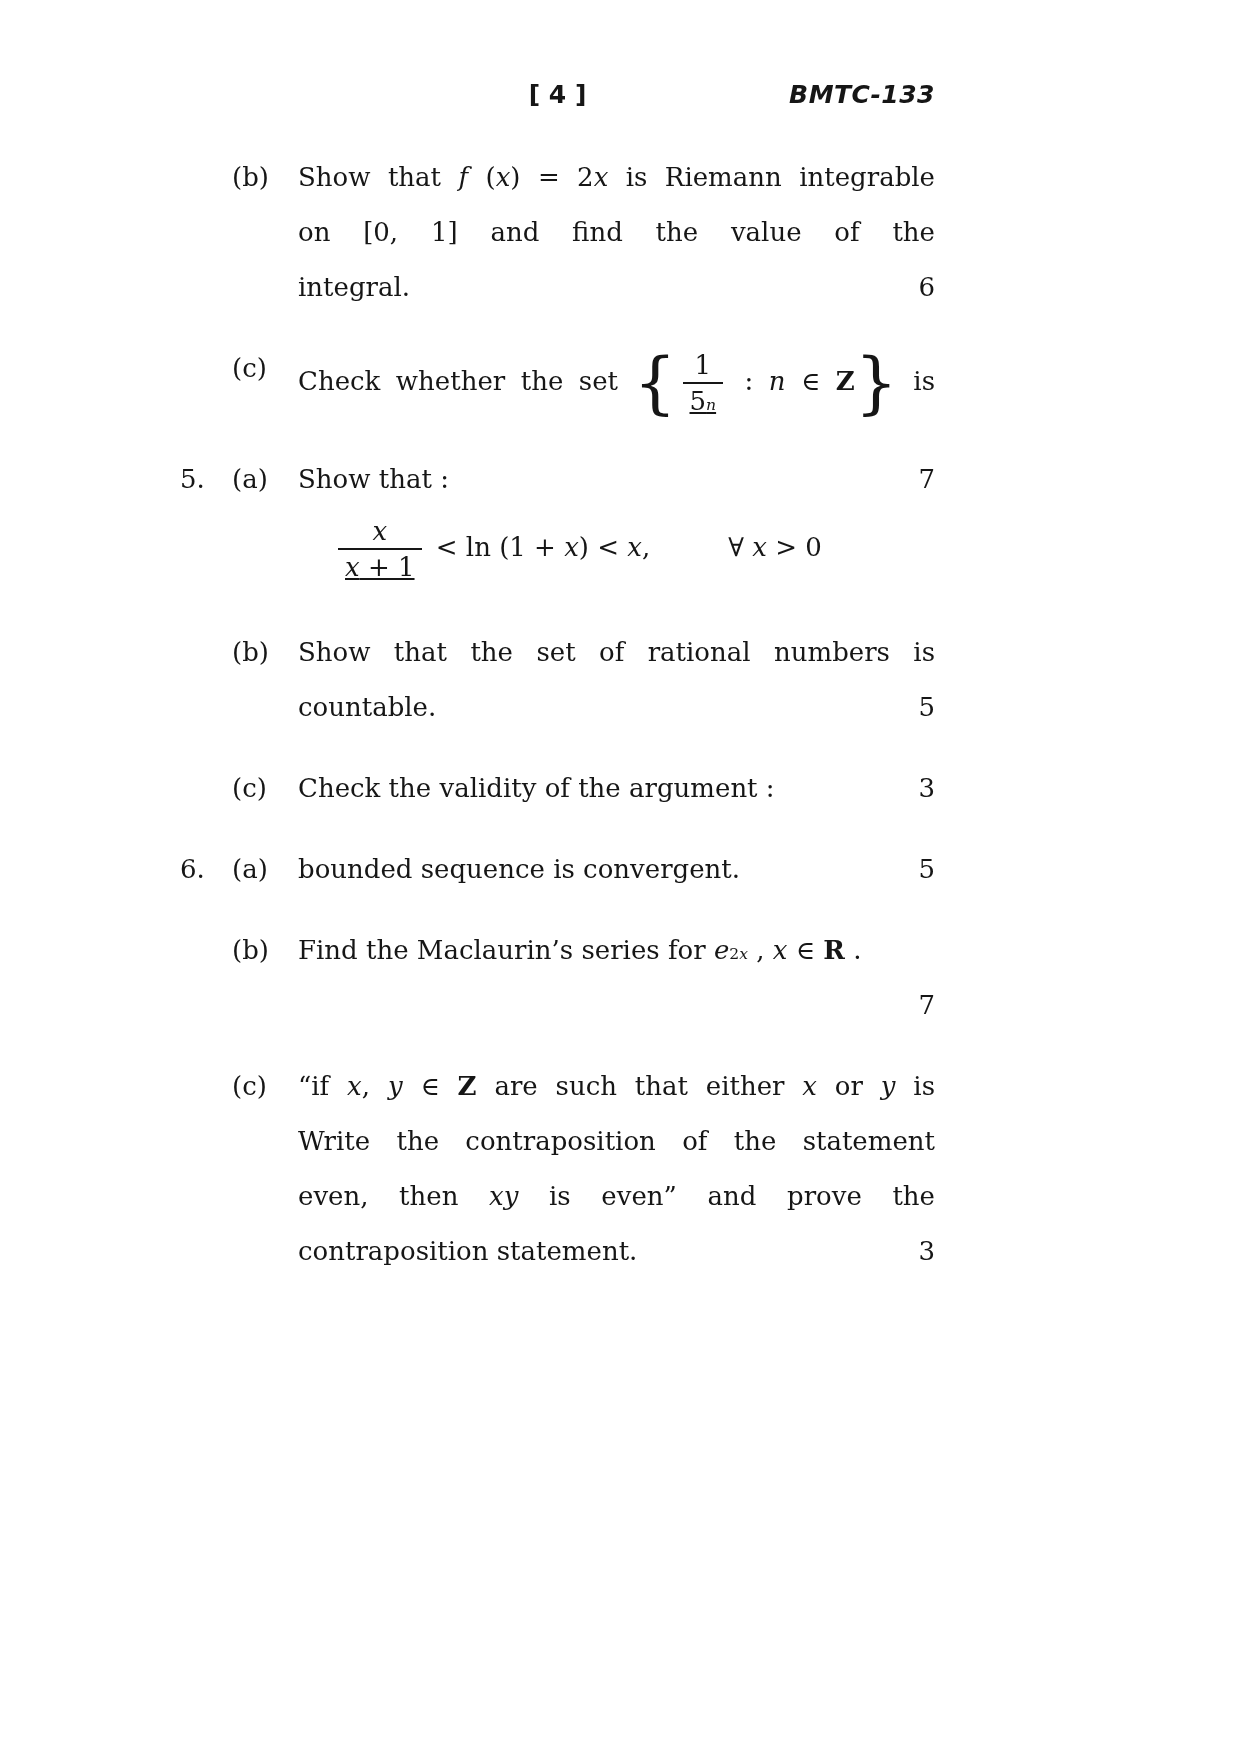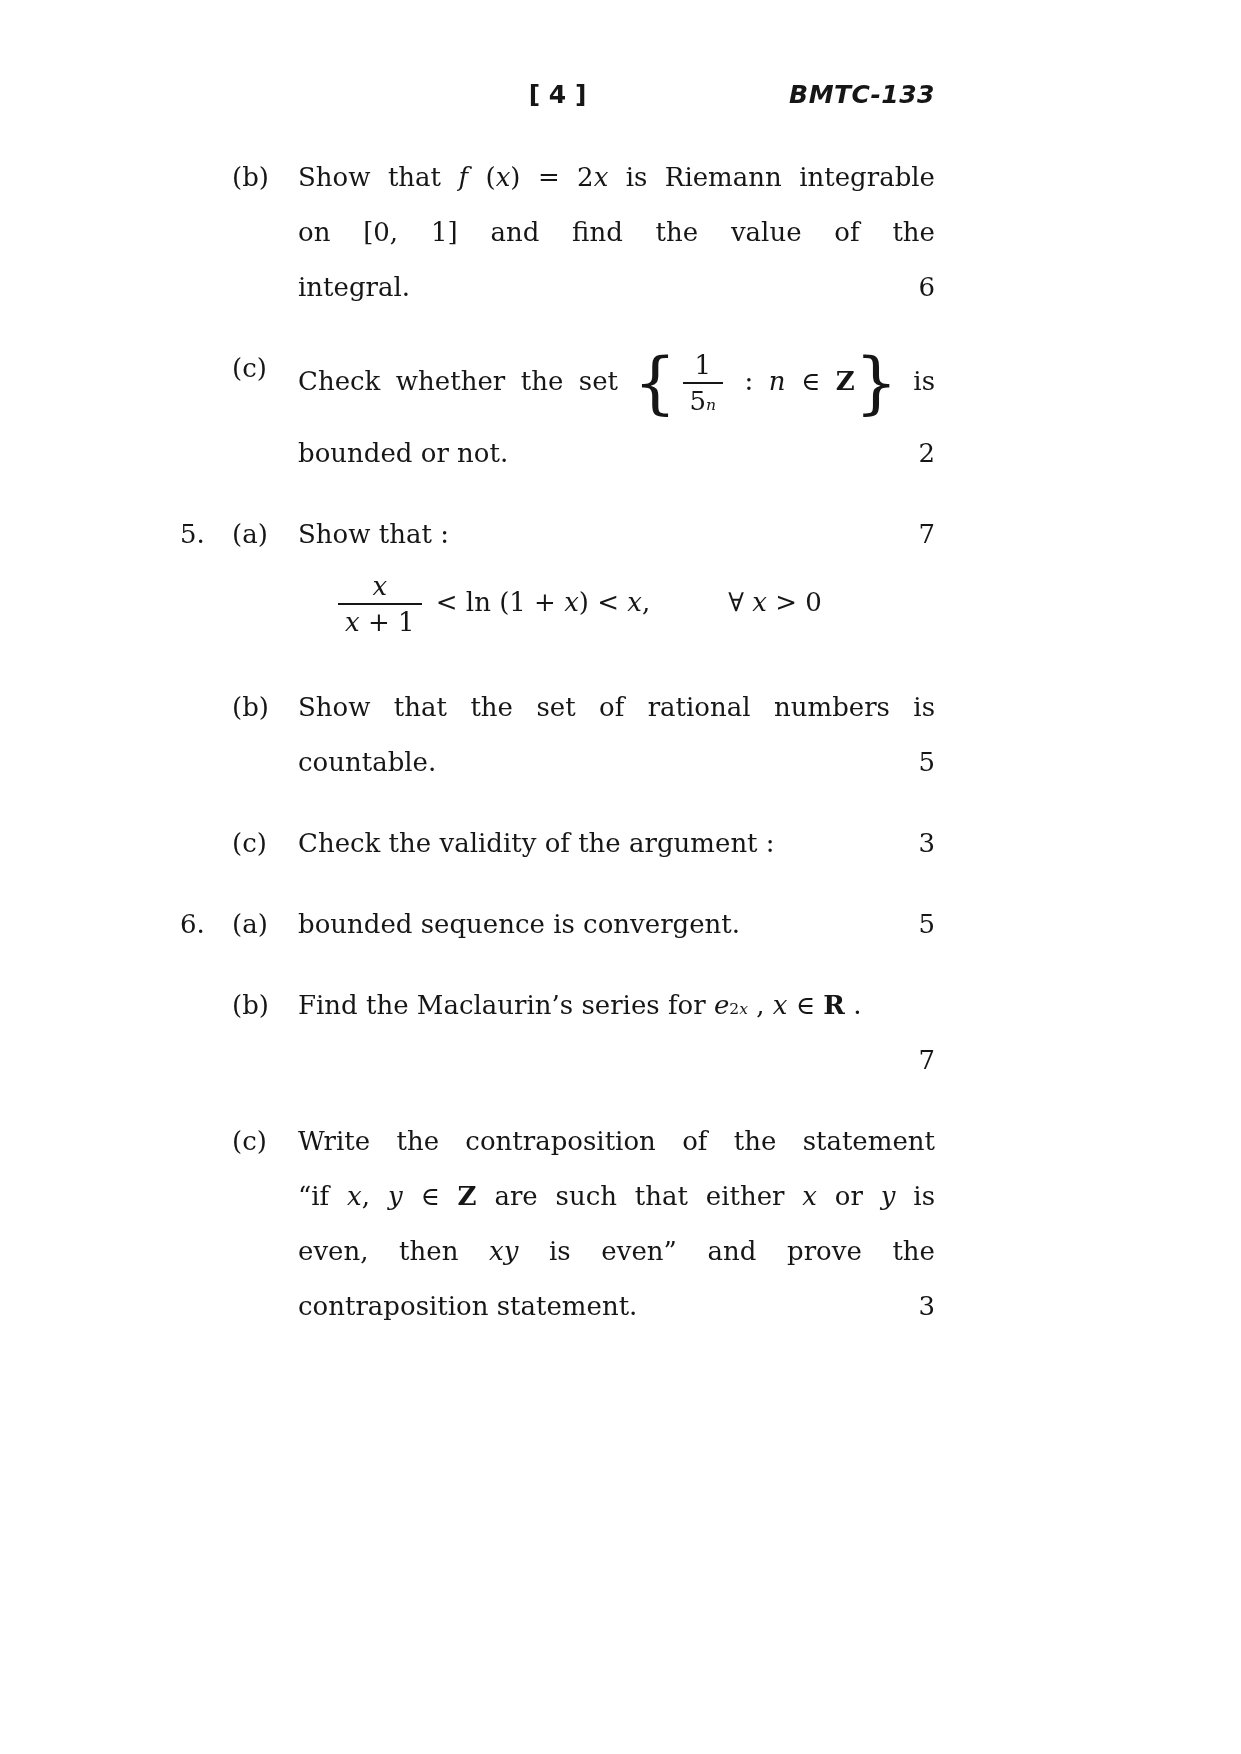--- a/index.html
+++ b/index.html
@@ -85,20 +85,21 @@
     vertical-align: middle;
     margin: 0 6px;
     text-align: center;
   }
   .frac .num { display: block; line-height: 1.08; padding: 0 7px 3px; }
   .frac .den {
     display: block;
     line-height: 1.08;
     padding: 3px 7px 0;
     border-top: 2px solid currentColor;
+    text-decoration: underline;
   }
 </style>
 </head>
 <body>
 
 <div class="page">
   <header class="page-header">
     <span class="pageno">[ 4 ]</span>
     <span class="papercode">BMTC-133</span>
   </header>
@@ -122,24 +123,20 @@
       <div class="qrow">
         <div class="qnum"></div>
         <div class="qlabel">(c)</div>
         <div class="qcontent">
           <div class="line j">
             <span class="txt"><span class="run ">Check whether the set </span><span class="run big">{</span><span class="frac">
                 <span class="num"><span class="run ">1</span></span>
                 <span class="den"><span class="run ">5</span><sup class="supr"><span class="run i">n</span></sup></span>
               </span><span class="run "> : </span><span class="run i">n</span><span class="run "> ∈ </span><span class="run b">Z</span><span class="run big">}</span><span class="run "> is</span></span>
           </div>
-          <div class="line l">
-            <span class="txt"><span class="run ">bounded or not.</span></span>
-            <span class="marks">2</span>
-          </div>
         </div>
       </div>
       <div class="qrow">
         <div class="qnum">5.</div>
         <div class="qlabel">(a)</div>
         <div class="qcontent">
           <div class="line l">
             <span class="txt"><span class="run ">Show that :</span></span>
             <span class="marks">7</span>
           </div>
@@ -195,24 +192,24 @@
             <span class="txt"></span>
             <span class="marks">7</span>
           </div>
         </div>
       </div>
       <div class="qrow">
         <div class="qnum"></div>
         <div class="qlabel">(c)</div>
         <div class="qcontent">
           <div class="line j">
+            <span class="txt"><span class="run ">“if </span><span class="run i">x</span><span class="run ">, </span><span class="run i">y</span><span class="run "> ∈ </span><span class="run b">Z</span><span class="run "> are such that either </span><span class="run i">x</span><span class="run "> or </span><span class="run i">y</span><span class="run "> is</span></span>
+          </div>
+          <div class="line j">
             <span class="txt"><span class="run ">Write the contraposition of the statement</span></span>
-          </div>
-          <div class="line j">
-            <span class="txt"><span class="run ">“if </span><span class="run i">x</span><span class="run ">, </span><span class="run i">y</span><span class="run "> ∈ </span><span class="run b">Z</span><span class="run "> are such that either </span><span class="run i">x</span><span class="run "> or </span><span class="run i">y</span><span class="run "> is</span></span>
           </div>
           <div class="line j">
             <span class="txt"><span class="run ">even, then </span><span class="run i">xy</span><span class="run "> is even” and prove the</span></span>
           </div>
           <div class="line l">
             <span class="txt"><span class="run ">contraposition statement.</span></span>
             <span class="marks">3</span>
           </div>
         </div>
       </div>

